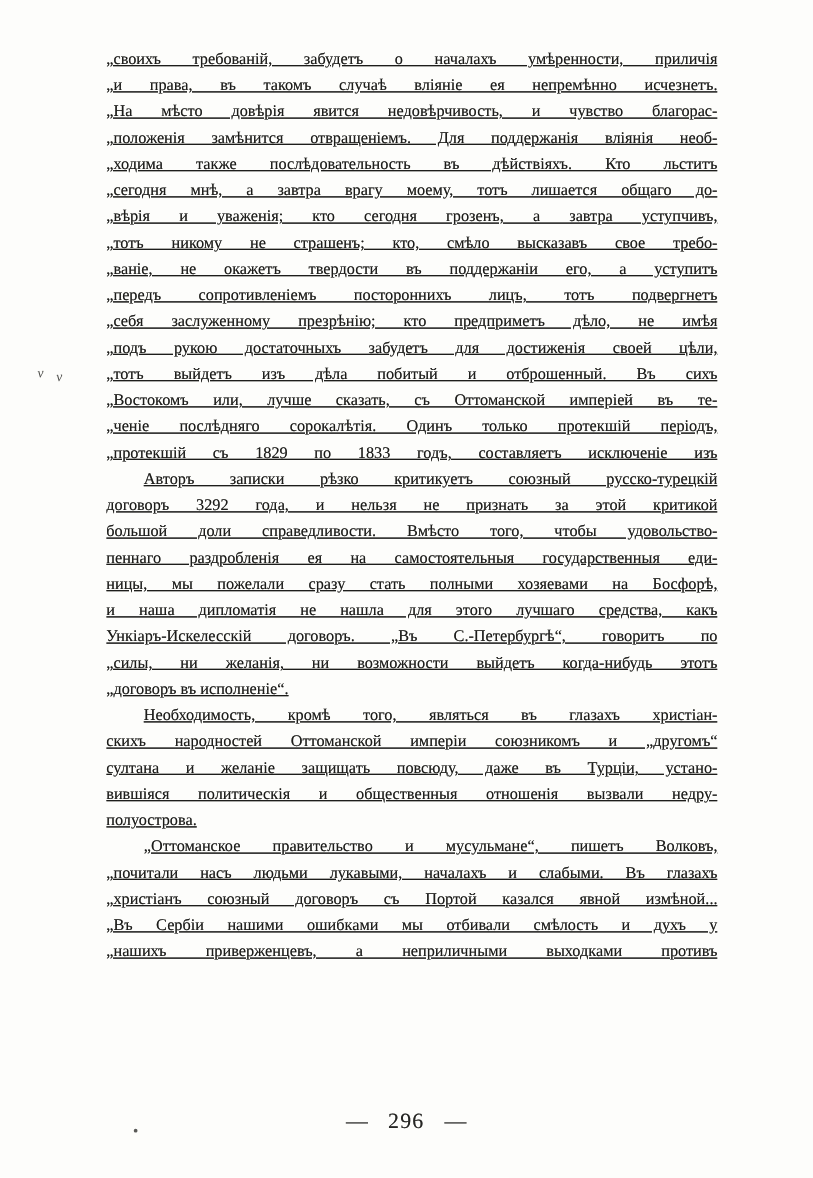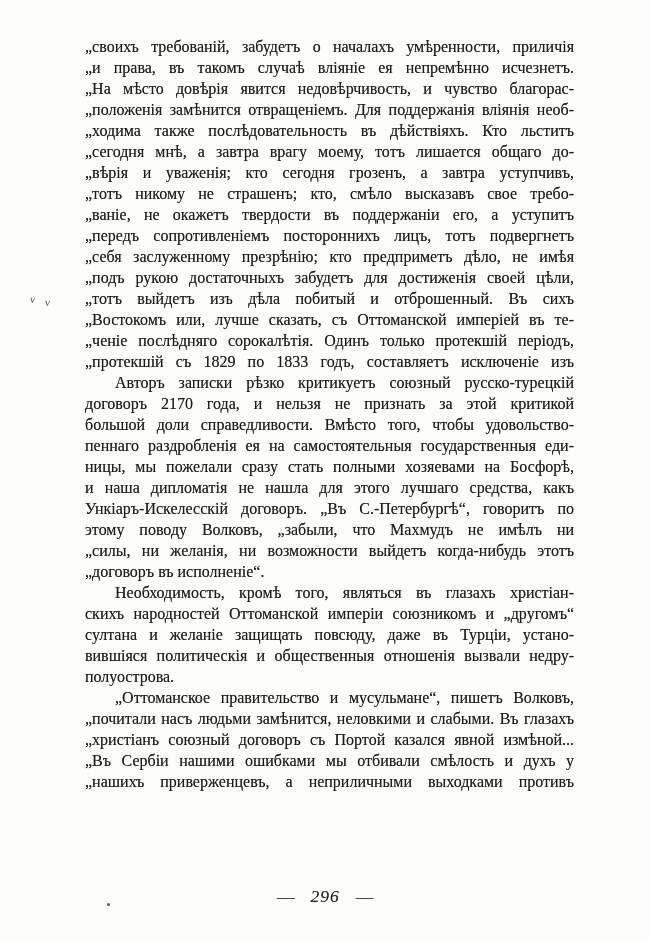--- a/index.html
+++ b/index.html
@@ -14,26 +14,27 @@
     background: #fdfdfb;
     color: #1d1d1b;
     overflow: hidden;
   }
   .text-block {
     position: absolute;
     left: 85px; top: 36px;
     width: 489px;
   }
   .text-line {
-    font-size: 16px;
+    font-size: 13px;
     line-height: 21px;
     height: 21px;
     overflow: hidden;
     white-space: nowrap;
     text-shadow: 0 0 0.35px rgba(25,25,22,0.6);
+    text-decoration: underline;
   }
   .text-line.justify {
     white-space: normal;
     text-align: justify;
     text-align-last: justify;
   }
   .text-line.indent { text-indent: 30px; }
   .margin-note {
     position: absolute;
     left: 30px; top: 292px;
@@ -46,21 +47,21 @@
   .margin-note .v2 { position: relative; top: 4px; left: -3px; }
   .footer {
     position: absolute;
     left: 0; top: 886px;
     width: 650px;
     text-align: center;
     font-size: 17.5px;
     color: #262624;
     text-shadow: 0 0 0.3px rgba(25,25,22,0.5);
   }
-  .footer .page-num { margin: 16px 16px; letter-spacing: 1px; font-style: italic; }
+  .footer .page-num { margin: 16px 16px; letter-spacing: 1px; }
   .footer .dash { color: #3a3a38; }
   .ink-speck {
     position: absolute;
     left: 107px; top: 903px;
     width: 3px; height: 3px;
     border-radius: 50%;
     background: #3c3c3a;
     opacity: 0.85;
   }
 </style>
@@ -85,36 +86,35 @@
       <div class="text-line justify">„тотъ никому не страшенъ; кто, смѣло высказавъ свое требо-</div>
       <div class="text-line justify">„ваніе, не окажетъ твердости въ поддержаніи его, а уступитъ</div>
       <div class="text-line justify">„передъ сопротивленіемъ постороннихъ лицъ, тотъ подвергнетъ</div>
       <div class="text-line justify">„себя заслуженному презрѣнію; кто предприметъ дѣло, не имѣя</div>
       <div class="text-line justify">„подъ рукою достаточныхъ забудетъ для достиженія своей цѣли,</div>
       <div class="text-line justify">„тотъ выйдетъ изъ дѣла побитый и отброшенный. Въ сихъ</div>
       <div class="text-line justify">„Востокомъ или, лучше сказать, съ Оттоманской имперіей въ те-</div>
       <div class="text-line justify">„ченіе послѣдняго сорокалѣтія. Одинъ только протекшій періодъ,</div>
       <div class="text-line justify">„протекшій съ 1829 по 1833 годъ, составляетъ исключеніе изъ</div>
       <div class="text-line justify indent">Авторъ записки рѣзко критикуетъ союзный русско-турецкій</div>
-      <div class="text-line justify">договоръ 2170 года, и нельзя не признать за этой критикой</div>
+      <div class="text-line justify">договоръ 3292 года, и нельзя не признать за этой критикой</div>
       <div class="text-line justify">большой доли справедливости. Вмѣсто того, чтобы удовольство-</div>
       <div class="text-line justify">пеннаго раздробленія ея на самостоятельныя государственныя еди-</div>
       <div class="text-line justify">ницы, мы пожелали сразу стать полными хозяевами на Босфорѣ,</div>
       <div class="text-line justify">и наша дипломатія не нашла для этого лучшаго средства, какъ</div>
       <div class="text-line justify">Ункіаръ-Искелесскій договоръ. „Въ С.-Петербургѣ“, говоритъ по</div>
-      <div class="text-line justify">этому поводу Волковъ, „забыли, что Махмудъ не имѣлъ ни</div>
       <div class="text-line justify">„силы, ни желанія, ни возможности выйдетъ когда-нибудь этотъ</div>
       <div class="text-line">„договоръ въ исполненіе“.</div>
       <div class="text-line justify indent">Необходимость, кромѣ того, являться въ глазахъ христіан-</div>
       <div class="text-line justify">скихъ народностей Оттоманской имперіи союзникомъ и „другомъ“</div>
       <div class="text-line justify">султана и желаніе защищать повсюду, даже въ Турціи, устано-</div>
       <div class="text-line justify">вившіяся политическія и общественныя отношенія вызвали недру-</div>
       <div class="text-line">полуострова.</div>
       <div class="text-line justify indent">„Оттоманское правительство и мусульмане“, пишетъ Волковъ,</div>
-      <div class="text-line justify">„почитали насъ людьми замѣнится, неловкими и слабыми. Въ глазахъ</div>
+      <div class="text-line justify">„почитали насъ людьми лукавыми, началахъ и слабыми. Въ глазахъ</div>
       <div class="text-line justify">„христіанъ союзный договоръ съ Портой казался явной измѣной...</div>
       <div class="text-line justify">„Въ Сербіи нашими ошибками мы отбивали смѣлость и духъ у</div>
       <div class="text-line justify">„нашихъ приверженцевъ, а неприличными выходками противъ</div>
     </div>
 
   <div class="ink-speck"></div>
 
   <div class="footer">
     <span class="dash">—</span><span class="page-num">296</span><span class="dash">—</span>
   </div>

